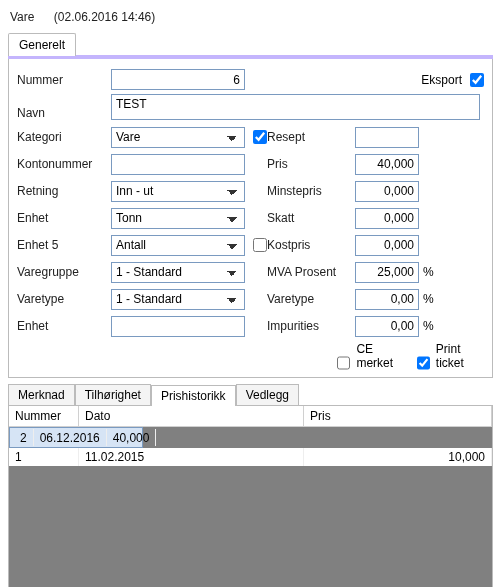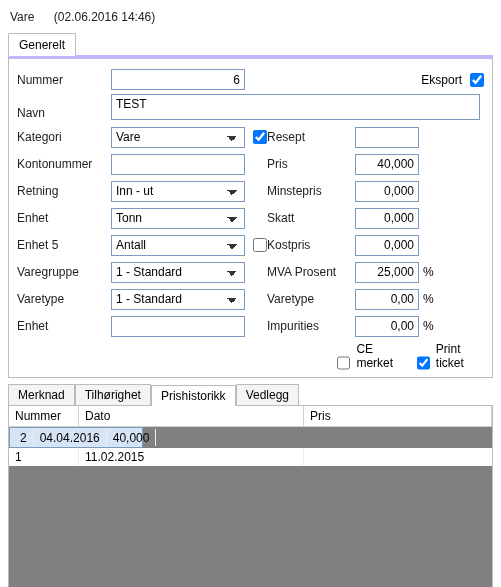--- a/index.html
+++ b/index.html
@@ -215,22 +215,23 @@
     <div class="subtab">Vedlegg</div>
   </div>
   <div class="subpanel">
     <div class="grid-head">
       <div class="gh c-num">Nummer</div>
       <div class="gh c-dato">Dato</div>
       <div class="gh c-pris" style="text-align:left">Pris</div>
     </div>
     <div class="grid-row sel">
       <div class="gc c-num">2</div>
-      <div class="gc c-dato">04.04.2016</div>
+      <div class="gc c-dato">06.12.2016</div>
       <div class="gc c-pris">40,000</div>
     </div>
     <div class="grid-row">
       <div class="gc c-num">1</div>
       <div class="gc c-dato">11.02.2015</div>
+      <div class="gc c-pris">10,000</div>
     </div>
   </div>
 
 </div>
 
 </body></html>

